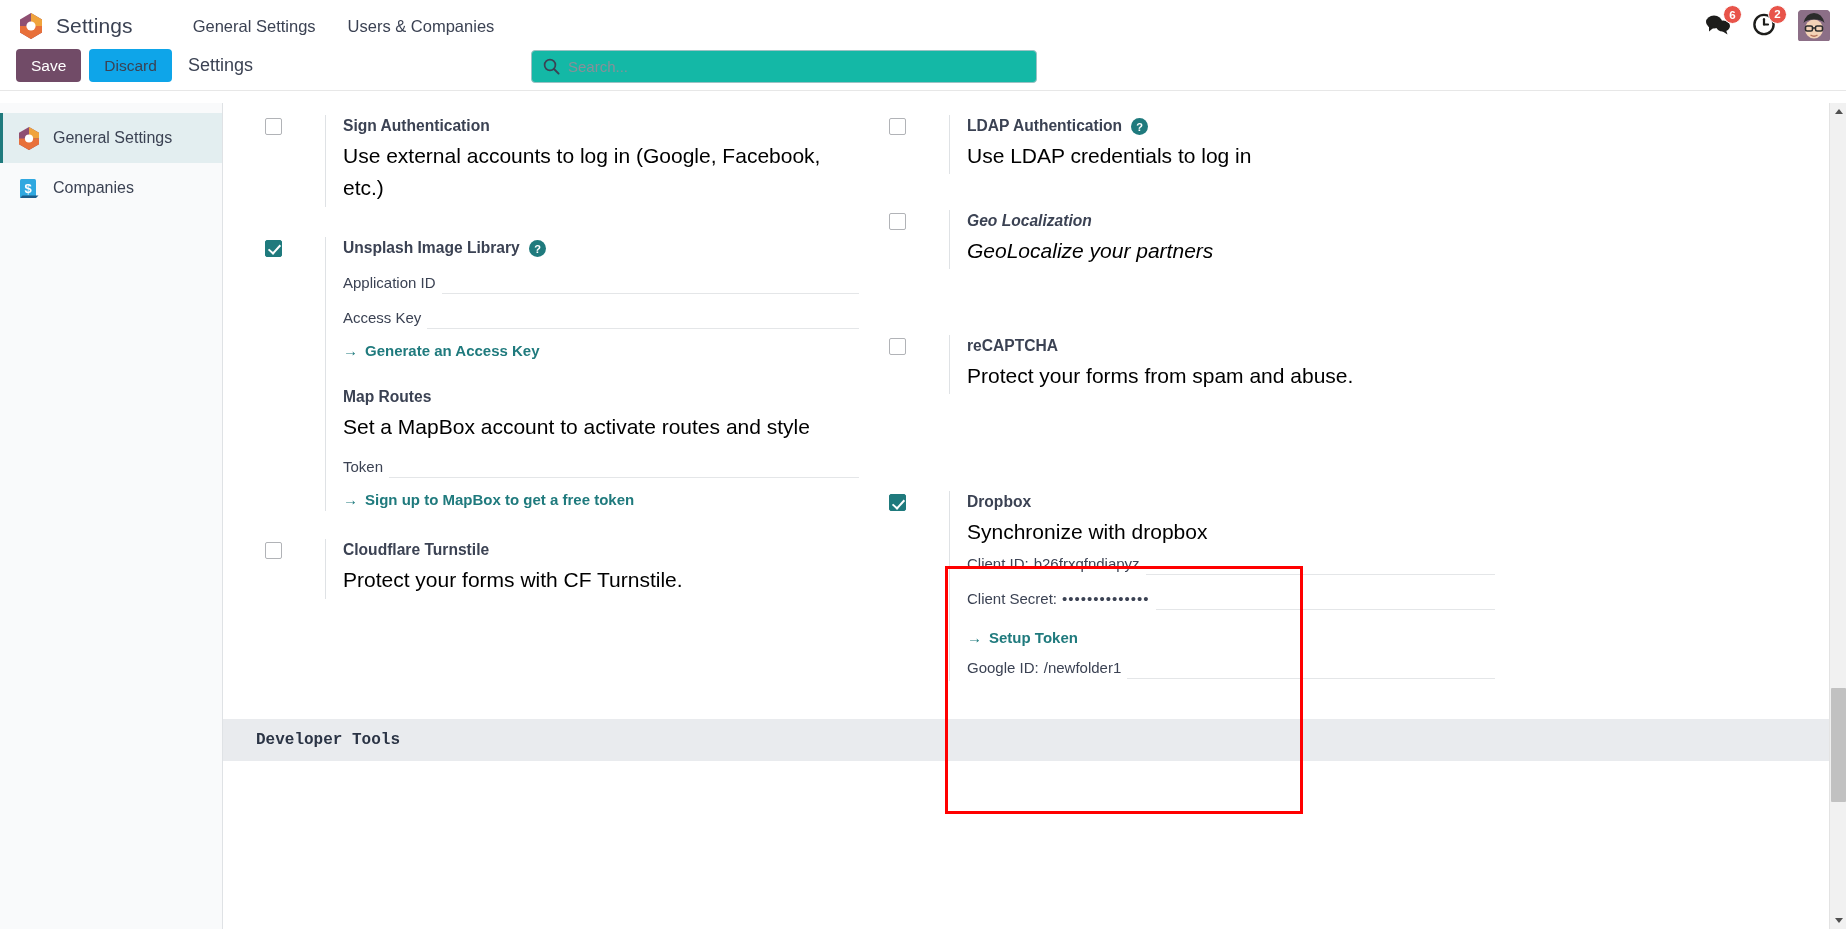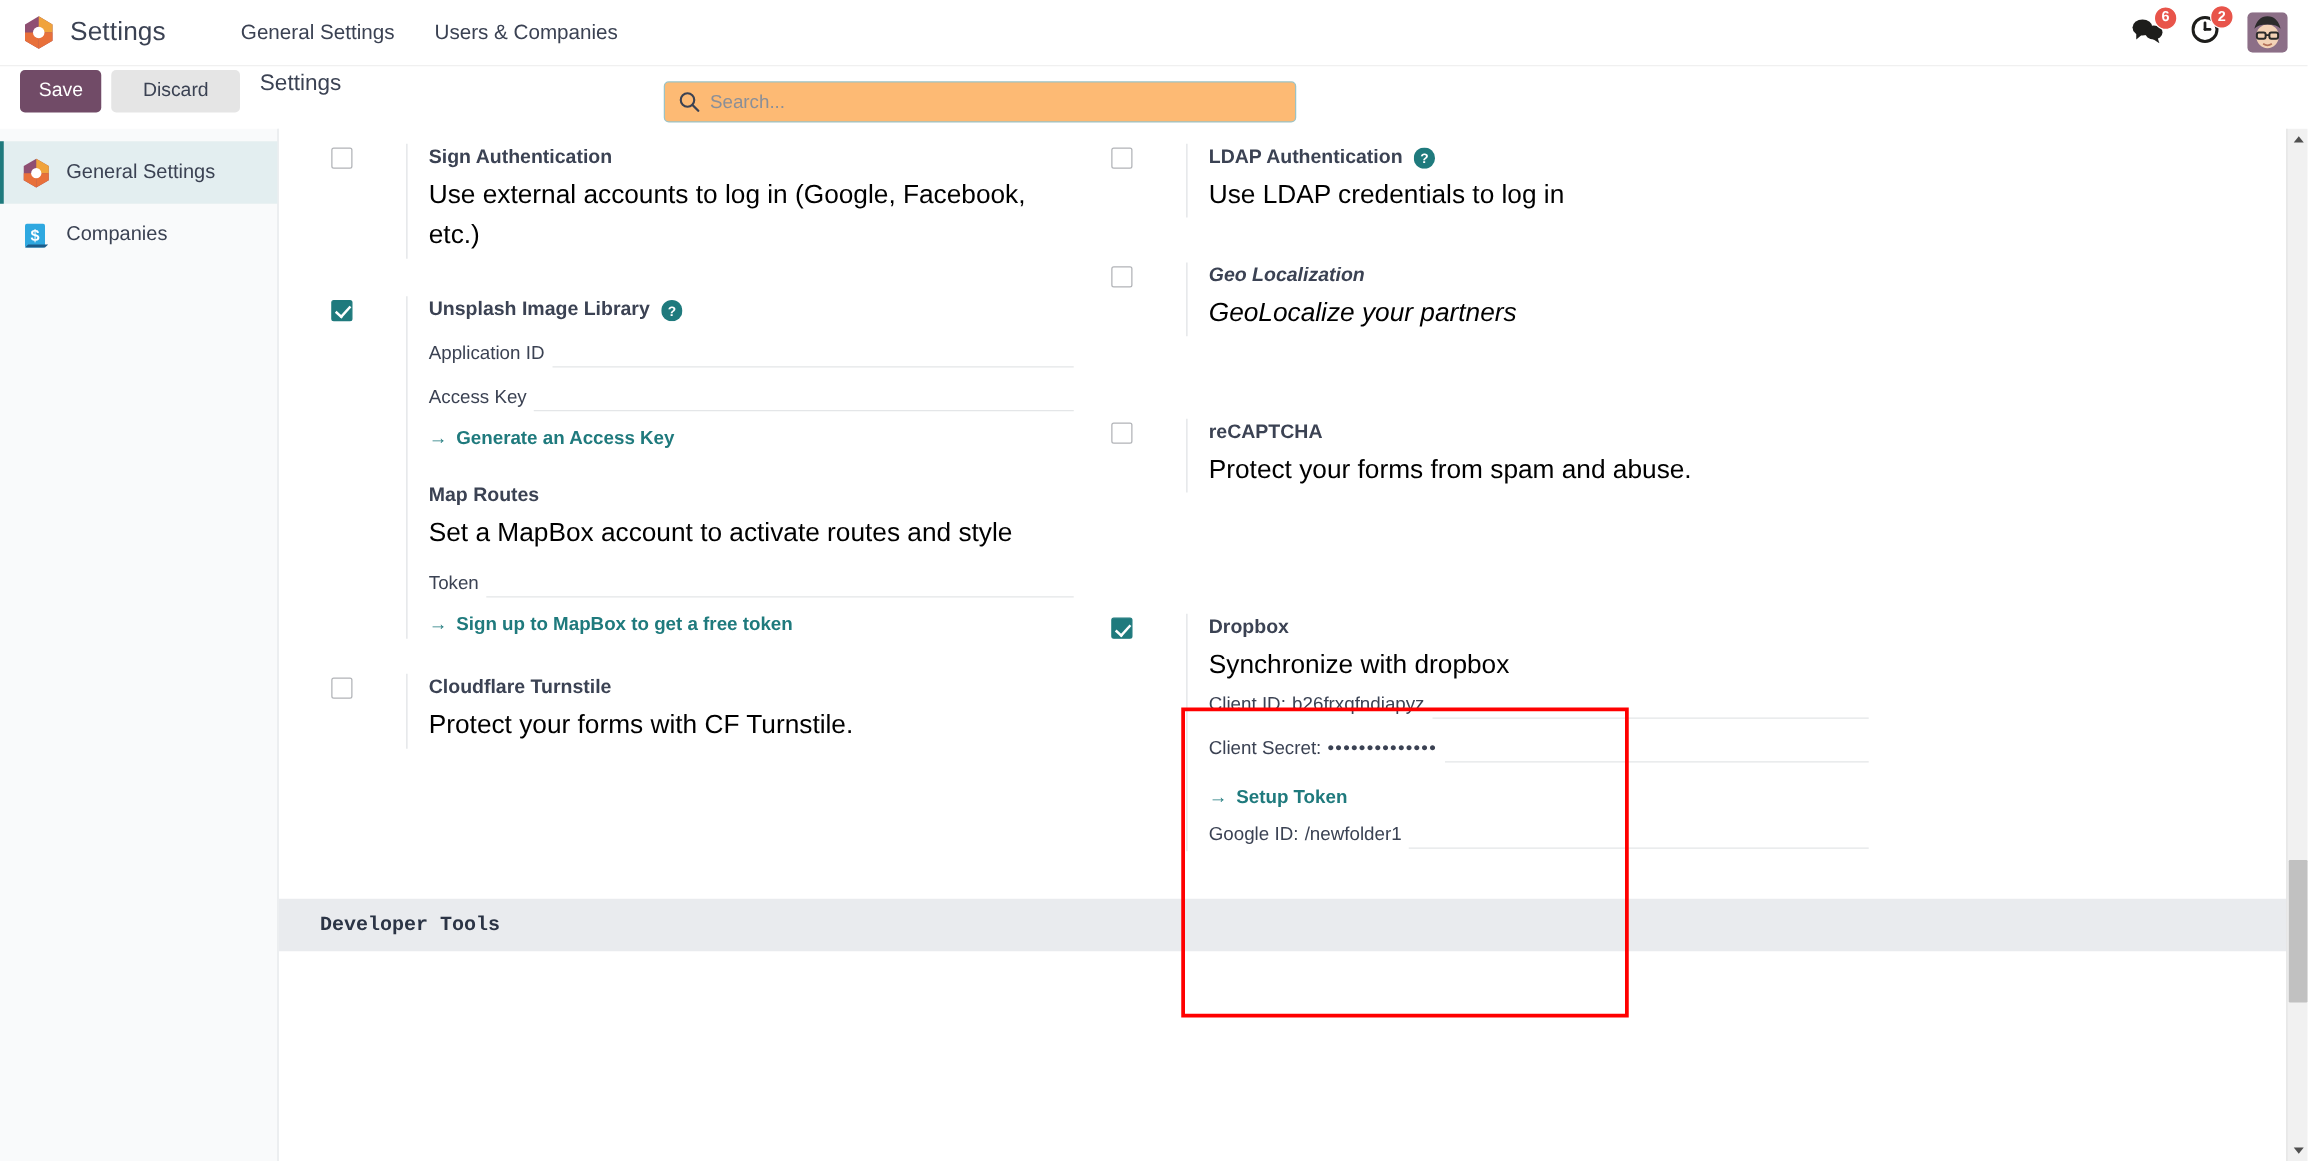--- a/index.html
+++ b/index.html
@@ -40,41 +40,41 @@
     display: flex; align-items: center; justify-content: center;
     font-weight: bold; padding: 0 4px; border: 1.5px solid #fff;
   }
   .avatar {
     width: 32px; height: 32px; border-radius: 4px; overflow: hidden;
     background: #8c6f87; cursor: pointer; position: relative; display:block;
   }
 
   
   .control-panel {
-    position: absolute; left: 0; top: 56px; width: 1846px; height: 50px;
-    background: #ffffff; display: flex; align-items: flex-start;
+    position: absolute; left: 0; top: 41px; width: 1846px; height: 50px;
+    background: #ffffff; display: flex; align-items: center;
     border-bottom: 1px solid #e7e7e7;
   }
   .btn {
     font-size: 15.5px; border-radius: 4px; cursor: pointer; border: none;
     font-family: inherit; line-height: 1;
   }
   .btn-save {
     background: #714b67; color: #ffffff; padding: 9px 15px; margin-left: 16px;
   }
   .btn-discard {
-    background: #e5e5e5; color: #3b4253; padding: 9px 25px; margin-left: 8px;
+    background: #0ea5e9; color: #3b4253; padding: 9px 15px; margin-left: 8px;
   }
   .cp-title {
     font-size: 18px; color: #3b4253; margin-left: 16px;
   }
   .search-wrap {
     position: absolute; left: 531px; top: 9px; width: 506px; height: 33px;
     border: 1px solid #9cc2c4; border-radius: 4px;
-    display: flex; align-items: center; background: #fdba74;
+    display: flex; align-items: center; background: #14b8a6;
   }
   .search-icon { margin-left: 11px; margin-right: 8px; display:flex; }
   .search-input {
     border: none; outline: none; font-size: 15px; font-family: inherit;
     color: #3b4253; background: transparent; flex: 1; height: 100%;
     padding: 0; caret-color: #000;
   }
   .search-input::placeholder { color: #8a8f98; }
 
   

